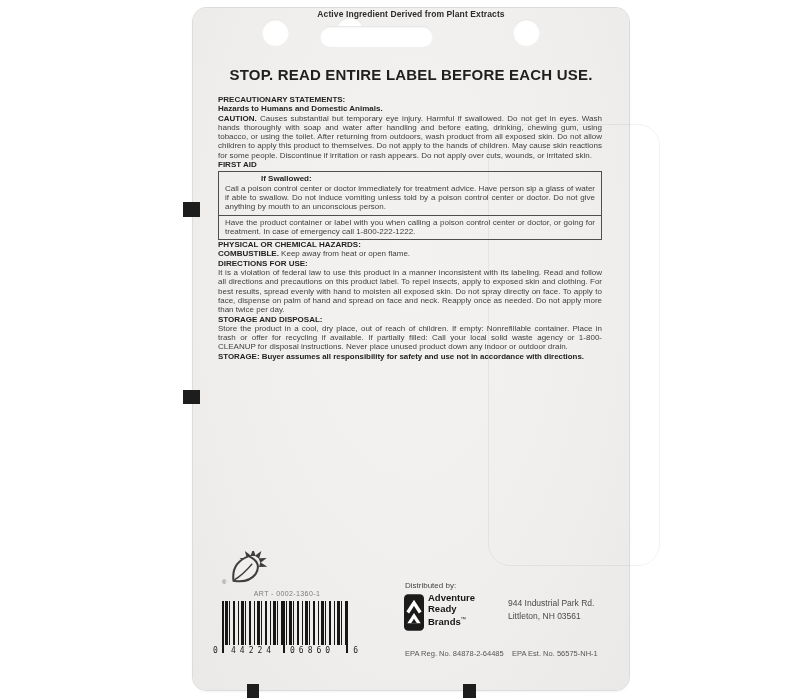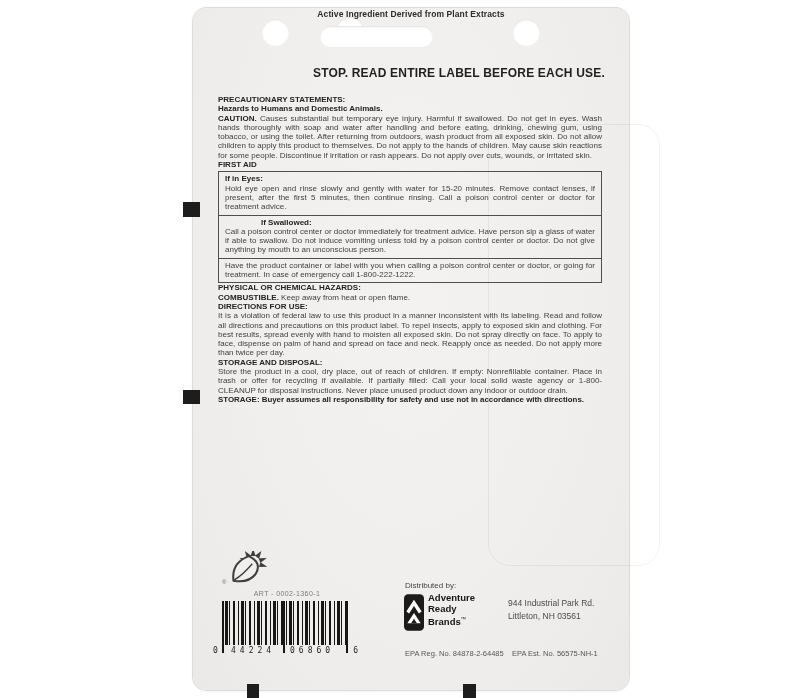--- a/index.html
+++ b/index.html
@@ -15,21 +15,21 @@
   .hole{position:absolute;background:#ffffff;box-shadow:inset 0 1px 2px rgba(0,0,0,0.12);}
   .hole.round{width:27px;height:27px;border-radius:50%;}
   .hole.slot{width:113px;height:21px;border-radius:10px;}
   .hole.bump{width:26px;height:24px;border-radius:50%;}
   
   .regmark{position:absolute;background:#1d1d1d;}
   
   .top-note{position:absolute;left:193px;top:9px;width:436px;text-align:center;
             font-size:8.5px;font-weight:bold;color:#2c2c2c;letter-spacing:.1px;}
   .headline{position:absolute;left:193px;top:66px;width:436px;text-align:center;
-            font-size:12px;font-weight:bold;color:#1f1f1f;letter-spacing:.2px;padding-left:48px;}
+            font-size:15px;font-weight:bold;color:#1f1f1f;letter-spacing:.2px;}
   
   .content{position:absolute;left:218px;top:95px;width:384px;font-size:8px;line-height:9.3px;}
   .content p{margin:0;text-align:justify;}
   .h{font-weight:bold;color:#232323;}
   .mt2{margin-top:2px;} .mt3{margin-top:3px;} .mt4{margin-top:4px;}
   .mt7{margin-top:7px;} .mt8{margin-top:8px;} .mt12{margin-top:12px;} .mt14{margin-top:14px;}
   .firstaid-box{margin-top:2px;border:1px solid #4e4e4e;}
   .fa-row{padding:2px 6px 3px 6px;}
   .fa-row + .fa-row{border-top:1px solid #4e4e4e;}
   .notice{white-space:nowrap;font-size:7.9px;}
@@ -81,24 +81,20 @@
   <div class="headline">STOP. READ ENTIRE LABEL  BEFORE EACH USE.</div>
 
   <div class="content">
 
     <p class="h">PRECAUTIONARY STATEMENTS:</p>
     <p class="h mt3">Hazards to Humans and Domestic Animals.</p>
     <p class="mt2"><span class="h">CAUTION.</span><span> Causes substantial but temporary eye injury. Harmful if swallowed. Do not get in eyes. Wash hands thoroughly with soap and water after handling and before eating, drinking, chewing gum, using tobacco, or using the toilet. After returning from outdoors, wash product from all exposed skin. Do not allow children to apply this product to themselves. Do not apply to the hands of children. May cause skin reactions for some people.  Discontinue if irritation or rash appears. Do not apply over cuts, wounds, or irritated skin.</span></p>
 
     <p class="h mt4">FIRST AID</p>
     <div class="firstaid-box">
-      <div class="fa-row">
-        <p class="h" style="text-align:left;">If in Eyes:</p>
-        <p>Hold eye open and rinse slowly and gently with water for 15-20 minutes. Remove contact lenses, if present, after the first 5 minutes, then continue rinsing. Call a poison control center or doctor for treatment advice.</p>
-      </div>
       <div class="fa-row">
         <p class="h" style="text-align:left;padding-left:36px;">If Swallowed:</p>
         <p>Call a poison control center or doctor immediately for treatment advice. Have person sip a glass of water if able to swallow. Do not induce vomiting unless told by a poison control center or doctor. Do not give anything by mouth to an unconscious person.</p>
       </div>
       <div class="fa-row">
         <p>Have the product container or label with you when calling a poison control center or doctor, or going for treatment. In case of emergency call 1-800-222-1222.</p>
       </div>
     </div>
 
     <p class="h mt14">PHYSICAL OR CHEMICAL HAZARDS:</p>

